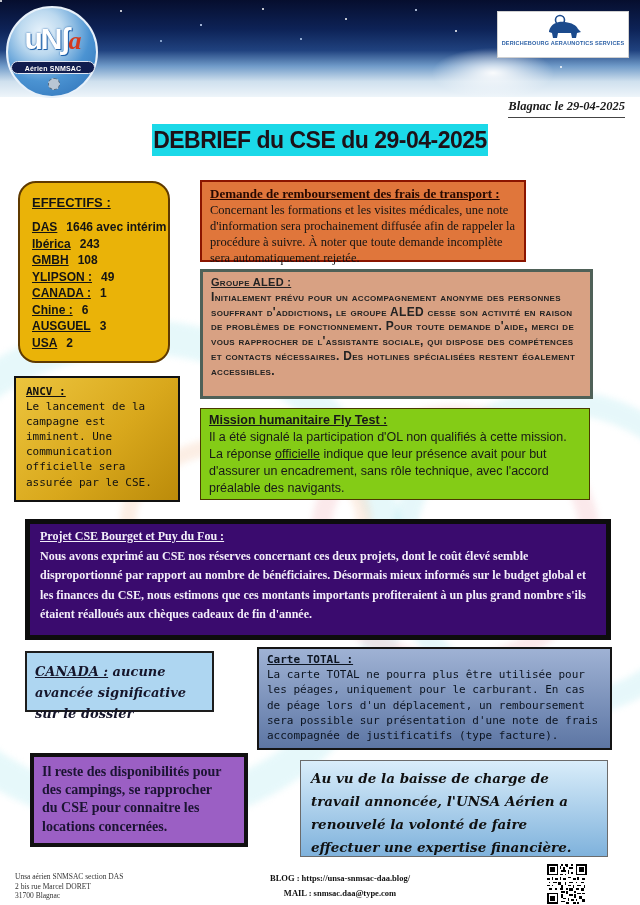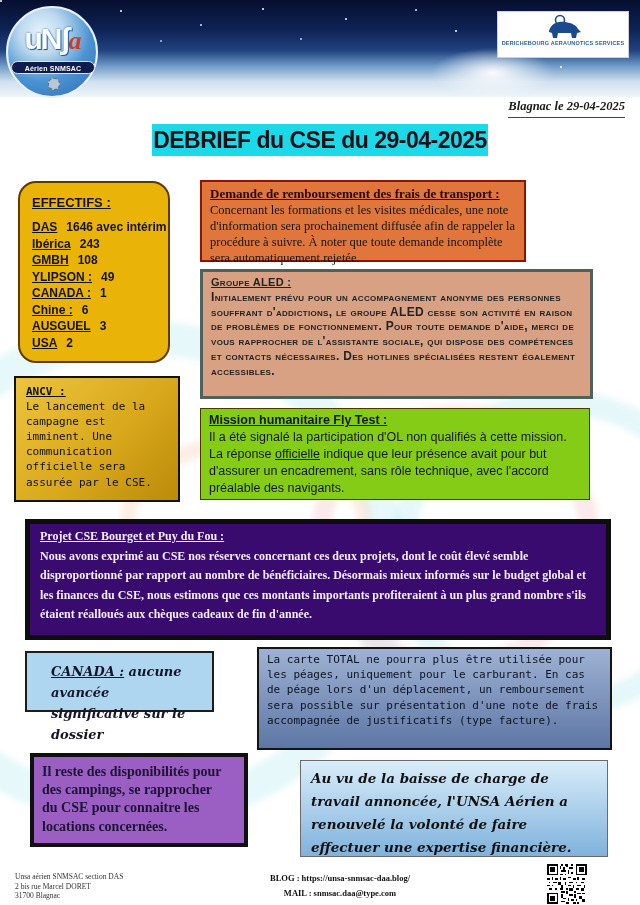--- a/index.html
+++ b/index.html
@@ -61,21 +61,21 @@
         color:#232323;font-variant:small-caps;letter-spacing:.3px;line-height:14.8px;}
   .aled .bx-title{font-weight:bold;font-size:11px;}
   .flytest{left:200px;top:408px;width:390px;height:92px;background:#84cc16;
            border:1px solid #4a3a00;padding:3px 8px;font-size:12.5px;color:#181818;
            line-height:17px;font-weight:500;}
   .flytest .bx-title{font-weight:bold;}
   .bourget{left:25px;top:519px;width:586px;height:121px;background:#3a0b6e;
            border:5px solid #0d0d0d;padding:3px 10px;font-family:"Liberation Serif",serif;
            font-weight:bold;font-size:12px;color:#f3eef9;line-height:19.5px;}
   .canada{left:25px;top:651px;width:189px;height:61px;background:#aed6f1;
-          border:2px solid #1d1d1d;padding:8px 24px;font-family:"DejaVu Serif",serif;
+          border:2px solid #1d1d1d;padding:8px 8px;font-family:"DejaVu Serif",serif;
           font-style:italic;font-weight:bold;font-size:13px;color:#15152a;line-height:21px;}
   .cartetotal{left:257px;top:647px;width:355px;height:103px;
               background:linear-gradient(180deg,#9fb2d4 0%,#5d76a4 100%);
               border:2px solid #141414;padding:3px 8px;font-family:"DejaVu Sans Mono",monospace;
               font-size:11px;color:#0c1420;line-height:15.2px;}
   .cartetotal .bx-title{font-weight:bold;}
   .ancv{left:14px;top:376px;width:166px;height:126px;
         background:linear-gradient(135deg,#ecc43d 0%,#d9a81c 55%,#bb8b0a 100%);
         border:2px solid #111;padding:6px 10px;font-family:"DejaVu Sans Mono",monospace;
         font-size:11px;color:#101010;line-height:15.1px;}
@@ -164,20 +164,21 @@
   <div class="box bourget">
     <div class="bx-title u">Projet CSE Bourget et Puy du Fou :</div>
     <div>Nous avons exprimé au CSE nos réserves concernant ces deux projets, dont le coût élevé semble disproportionné par rapport au nombre de bénéficiaires. Désormais mieux informés sur le budget global et les finances du CSE, nous estimons que ces montants importants profiteraient à un plus grand nombre s'ils étaient réalloués aux chèques cadeaux de fin d'année.</div>
   </div>
 
   <div class="box canada">
     <span class="u">CANADA :</span><span> aucune avancée significative sur le dossier</span>
   </div>
 
   <div class="box cartetotal">
+    <div class="bx-title u">Carte TOTAL :</div>
     <div>La carte TOTAL ne pourra plus être utilisée pour les péages, uniquement pour le carburant. En cas de péage lors d'un déplacement, un remboursement sera possible sur présentation d'une note de frais accompagnée de justificatifs (type facture).</div>
   </div>
 
   <div class="box campings">
     <div>Il reste des disponibilités pour des campings, se rapprocher du CSE pour connaitre les locations concernées.</div>
   </div>
 
   <div class="box expertise">
     <div>Au vu de la baisse de charge de travail annoncée, l'UNSA Aérien a renouvelé la volonté de faire effectuer une expertise financière.</div>
   </div>

